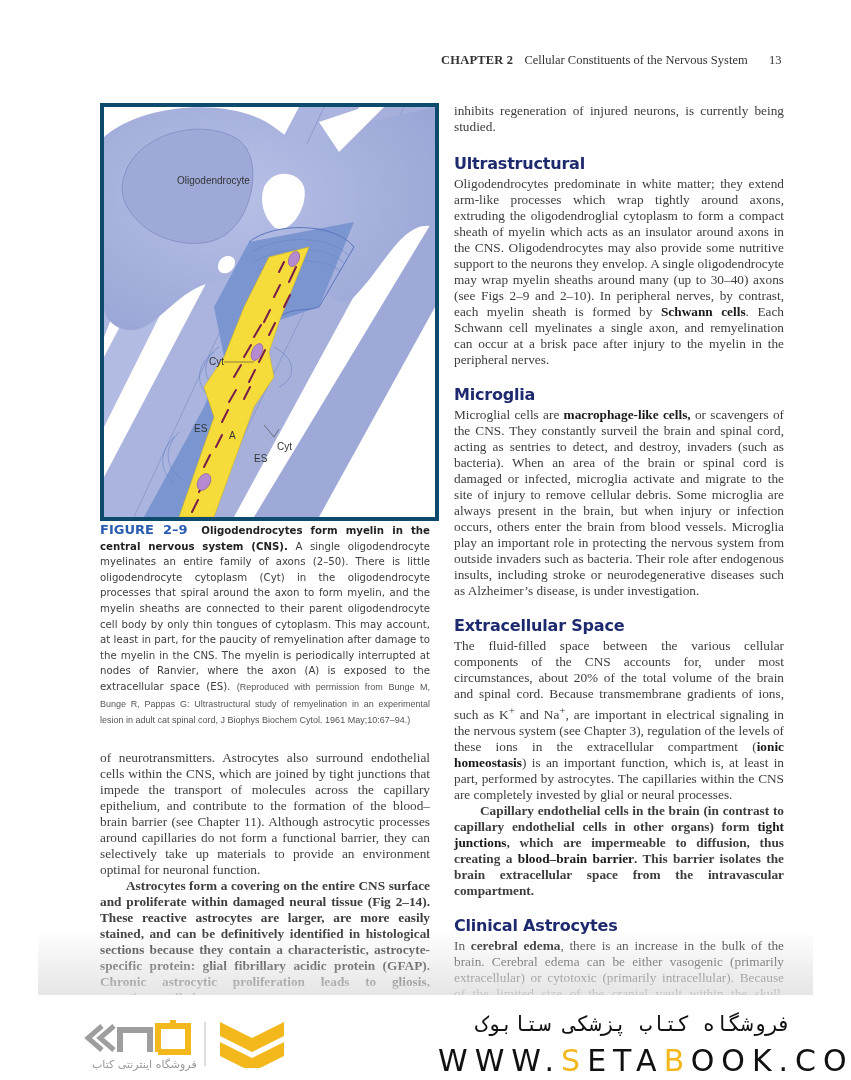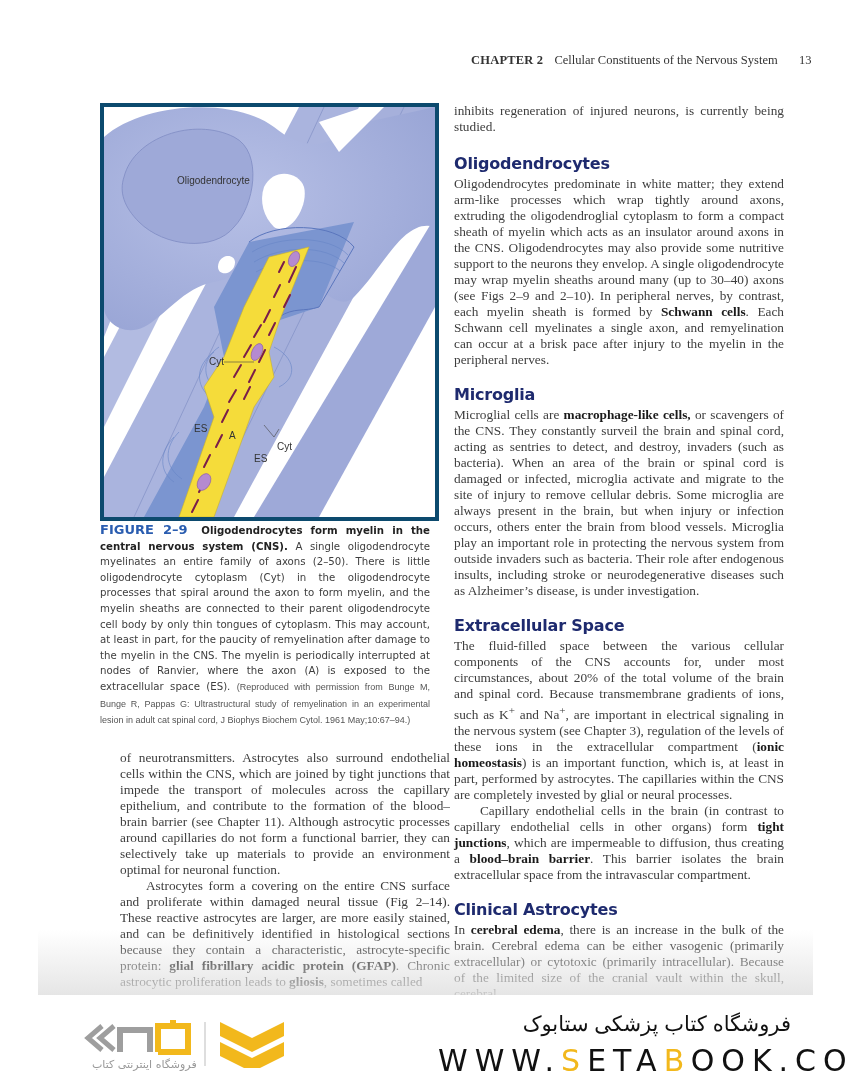--- a/index.html
+++ b/index.html
@@ -1,38 +1,38 @@
 <!DOCTYPE html>
 <html><head>
 <meta charset="utf-8">
 <style>
   html, body { margin:0; padding:0; }
   body { width:851px; height:1080px; background:#ffffff; position:relative; overflow:hidden; font-family:"Liberation Serif", serif; color:#3a3a3a; }
   .page { position:absolute; left:0; top:0; width:851px; height:995px; background:#ffffff; }
   .page-fade { position:absolute; left:38px; top:930px; width:775px; height:65px; background:linear-gradient(to bottom, rgba(255,255,255,0), rgba(225,225,225,0.85)); pointer-events:none; }
-  .running-head { position:absolute; top:53px; left:441px; font-size:12.5px; color:#333; white-space:nowrap;margin-left:30px; }
+  .running-head { position:absolute; top:53px; left:441px; font-size:12.5px; color:#333; white-space:nowrap; }
   .running-head .ch { font-weight:bold; letter-spacing:0.2px; margin-right:8px; }
   .running-head .num { position:absolute; left:328px; top:0; }
   .col { position:absolute; font-size:13.3px; line-height:16px; text-align:justify; color:#3d3d3d; }
   .col p { margin:0; }
-  .col p.indent { text-indent:26px; }
+  .col p.indent { text-indent:26px;font-weight:bold; }
   .col b { color:#1a1a1a; }
   .col-left { left:100px; width:330px; }
   .col-right { left:454px; width:330px; }
   h2 { font-family:"DejaVu Sans", sans-serif; font-size:16px; font-weight:bold; color:#1e2a6e; margin:0 0 4px 0; letter-spacing:-0.2px; }
   .fig { position:absolute; left:100px; top:103px; width:331px; height:410px; border:4px solid #0c4a6e; background:#fff; overflow:hidden; }
   .fig svg { display:block; }
   .fig-label { font-family:"Liberation Sans", sans-serif; font-size:10px; fill:#333; }
   .caption { position:absolute; left:100px; top:522px; width:330px; font-family:"DejaVu Sans", sans-serif; font-size:10.2px; line-height:15.6px; color:#3d3d3d; text-align:justify; }
   .caption .fig-num { color:#2a5db0; font-weight:bold; font-size:13px; margin-right:6px; }
   .caption .fig-title { font-weight:bold; color:#222; }
   .caption .credit { font-family:"Liberation Sans", sans-serif; font-size:9px; color:#555; }
   .footer { position:absolute; left:0; top:995px; width:851px; height:85px; background:#fff; }
   .logo-block { position:absolute; left:80px; top:1018px; }
-  .store-fa { position:absolute; right:60px; top:1012px; font-family:Liberation Sans, sans-serif; font-size:21px; color:#111; direction:rtl; }
+  .store-fa { position:absolute; right:60px; top:1012px; font-family:Liberation Mono, monospace; font-size:21px; color:#111; direction:rtl; }
   .store-url { position:absolute; left:438px; top:1043px; font-family:"DejaVu Sans", sans-serif; font-size:30px; letter-spacing:7px; color:#111; white-space:nowrap; }
   .store-url .hl { color:#f2b81c; }
   .logo-sub { position:absolute; left:92px; top:1058px; font-family:"DejaVu Sans", sans-serif; font-size:11px; color:#999; direction:rtl; }
 </style>
 </head>
 <body>
 
 <div class="page">
 
   <div class="running-head">
@@ -128,29 +128,29 @@
     </svg>
   </div>
 
   <div class="caption">
     <span class="fig-num">FIGURE 2–9</span>
     <span class="fig-title">Oligodendrocytes form myelin in the central nervous system (CNS).</span>
     <span>A single oligodendrocyte myelinates an entire family of axons (2–50). There is little oligodendrocyte cytoplasm (Cyt) in the oligodendrocyte processes that spiral around the axon to form myelin, and the myelin sheaths are connected to their parent oligodendrocyte cell body by only thin tongues of cytoplasm. This may account, at least in part, for the paucity of remyelination after damage to the myelin in the CNS. The myelin is periodically interrupted at nodes of Ranvier, where the axon (A) is exposed to the extracellular space (ES).</span>
     <span class="credit">(Reproduced with permission from Bunge M, Bunge R, Pappas G: Ultrastructural study of remyelination in an experimental lesion in adult cat spinal cord, J Biophys Biochem Cytol. 1961 May;10:67–94.)</span>
   </div>
 
-  <div class="col col-left" style="top:750px;margin-left:20px;">
+  <div class="col col-left" style="top:750px;">
     <p>of neurotransmitters. Astrocytes also surround endothelial cells within the CNS, which are joined by tight junctions that impede the transport of molecules across the capillary epithelium, and contribute to the formation of the blood–brain barrier (see Chapter 11). Although astrocytic processes around capillaries do not form a functional barrier, they can selectively take up materials to provide an environment optimal for neuronal function.</p>
     <p class="indent"><span>Astrocytes form a covering on the entire CNS surface and proliferate within damaged neural tissue (Fig 2–14). These reactive astrocytes are larger, are more easily stained, and can be definitively identified in histological sections because they contain a characteristic, astrocyte-specific protein: </span><b>glial fibrillary acidic protein (GFAP)</b><span>. Chronic astrocytic proliferation leads to </span><b>gliosis</b><span>, sometimes called</span></p>
   </div>
 
   <div class="col col-right" style="top:103px;">
     <p>inhibits regeneration of injured neurons, is currently being studied.</p>
 
-    <h2 style="margin-top:21px;">Oligodendrocytes</h2>
+    <h2 style="margin-top:21px;">Ultrastructural</h2>
     <p><span>Oligodendrocytes predominate in white matter; they extend arm-like processes which wrap tightly around axons, extruding the oligodendroglial cytoplasm to form a compact sheath of myelin which acts as an insulator around axons in the CNS. Oligodendrocytes may also provide some nutritive support to the neurons they envelop. A single oligodendrocyte may wrap myelin sheaths around many (up to 30–40) axons (see Figs 2–9 and 2–10). In peripheral nerves, by contrast, each myelin sheath is formed by </span><b>Schwann cells</b><span>. Each Schwann cell myelinates a single axon, and remyelination can occur at a brisk pace after injury to the myelin in the peripheral nerves.</span></p>
 
     <h2 style="margin-top:19px;">Microglia</h2>
     <p><span>Microglial cells are </span><b>macrophage-like cells,</b><span> or scavengers of the CNS. They constantly surveil the brain and spinal cord, acting as sentries to detect, and destroy, invaders (such as bacteria). When an area of the brain or spinal cord is damaged or infected, microglia activate and migrate to the site of injury to remove cellular debris. Some microglia are always present in the brain, but when injury or infection occurs, others enter the brain from blood vessels. Microglia play an important role in protecting the nervous system from outside invaders such as bacteria. Their role after endogenous insults, including stroke or neurodegenerative diseases such as Alzheimer’s disease, is under investigation.</span></p>
 
     <h2 style="margin-top:19px;">Extracellular Space</h2>
     <p><span>The fluid-filled space between the various cellular components of the CNS accounts for, under most circumstances, about 20% of the total volume of the brain and spinal cord. Because transmembrane gradients of ions, such as K</span><sup>+</sup><span> and Na</span><sup>+</sup><span>, are important in electrical signaling in the nervous system (see Chapter 3), regulation of the levels of these ions in the extracellular compartment (</span><b>ionic homeostasis</b><span>) is an important function, which is, at least in part, performed by astrocytes. The capillaries within the CNS are completely invested by glial or neural processes.</span></p>
     <p class="indent"><span>Capillary endothelial cells in the brain (in contrast to capillary endothelial cells in other organs) form </span><b>tight junctions</b><span>, which are impermeable to diffusion, thus creating a </span><b>blood–brain barrier</b><span>. This barrier isolates the brain extracellular space from the intravascular compartment.</span></p>
 
     <h2 style="margin-top:19px;">Clinical Astrocytes</h2>

